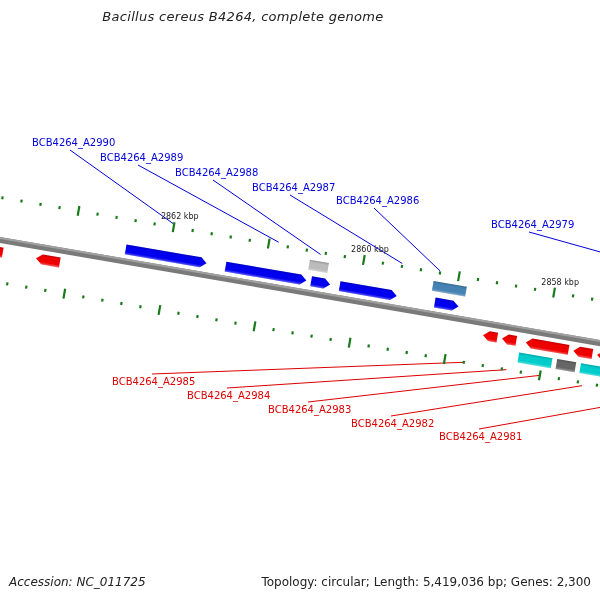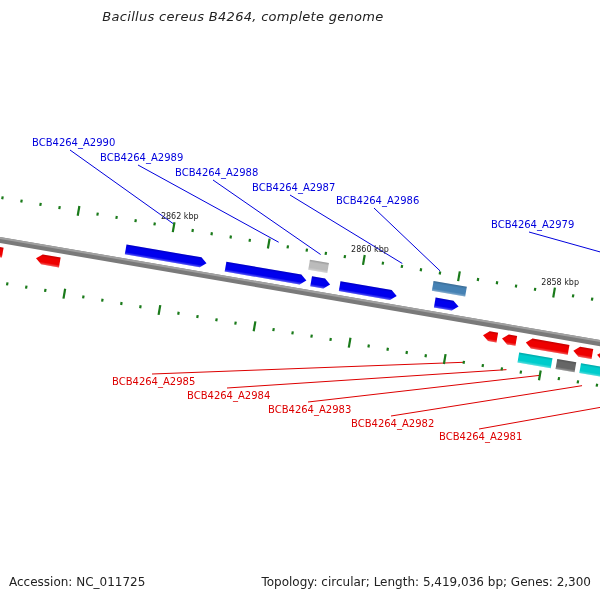--- a/index.html
+++ b/index.html
@@ -1,18 +1,18 @@
 <!DOCTYPE html>
 <html><head>
 <meta charset="utf-8">
 <style>
   html,body{margin:0;padding:0;background:#fff;}
   body{width:600px;height:600px;overflow:hidden;position:relative;font-family:"DejaVu Sans",sans-serif;}
   #title{position:absolute;top:9px;left:0;width:486px;text-align:center;font-size:13px;font-style:italic;color:#222;letter-spacing:0.3px;}
-  #footer-left{position:absolute;top:575px;left:9px;font-size:12px;color:#222;}
+  #footer-left{position:absolute;top:575px;left:9px;font-size:12px;color:#222;font-style:italic;}
   #footer-right{position:absolute;top:575px;right:9px;font-size:12px;color:#222;}
   svg{position:absolute;left:0;top:0;}
   .lbl{font-family:"DejaVu Sans",sans-serif;font-size:10px;}
   .tick-lbl{font-family:"DejaVu Sans",sans-serif;font-size:8px;fill:#222;}
 </style>
 </head>
 <body>
 
 <div id="title">Bacillus cereus B4264, complete genome</div>
 

